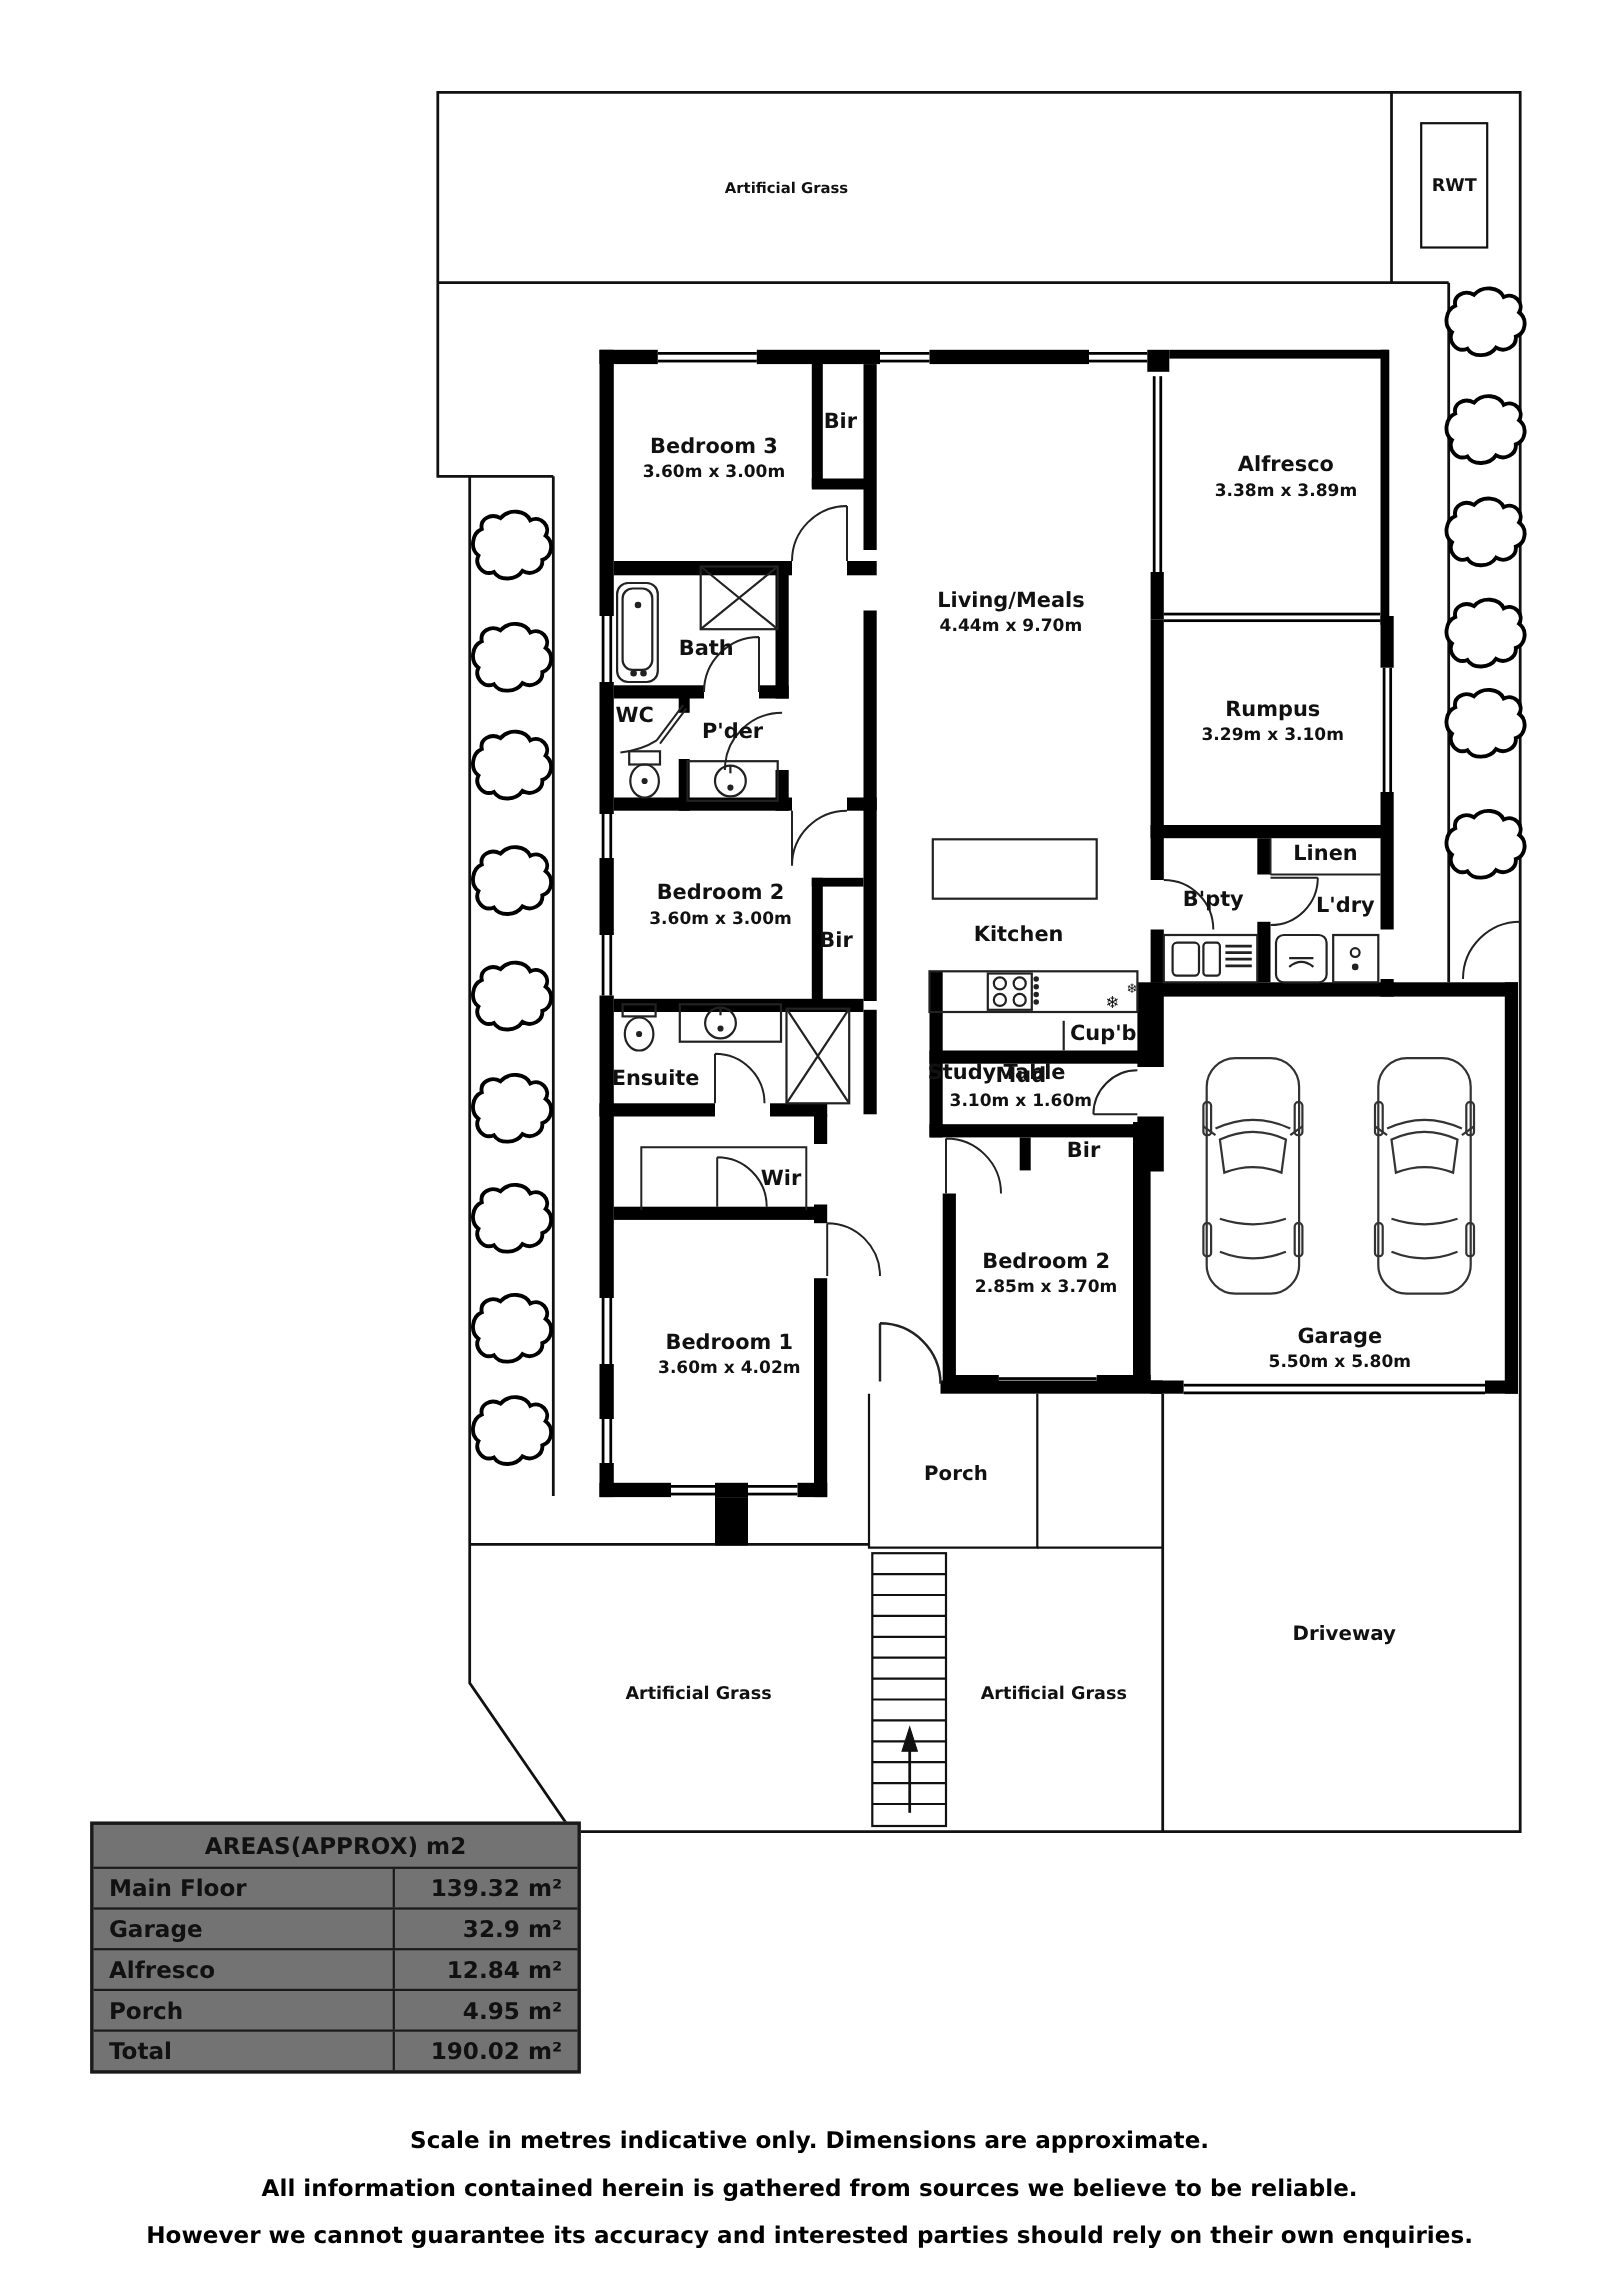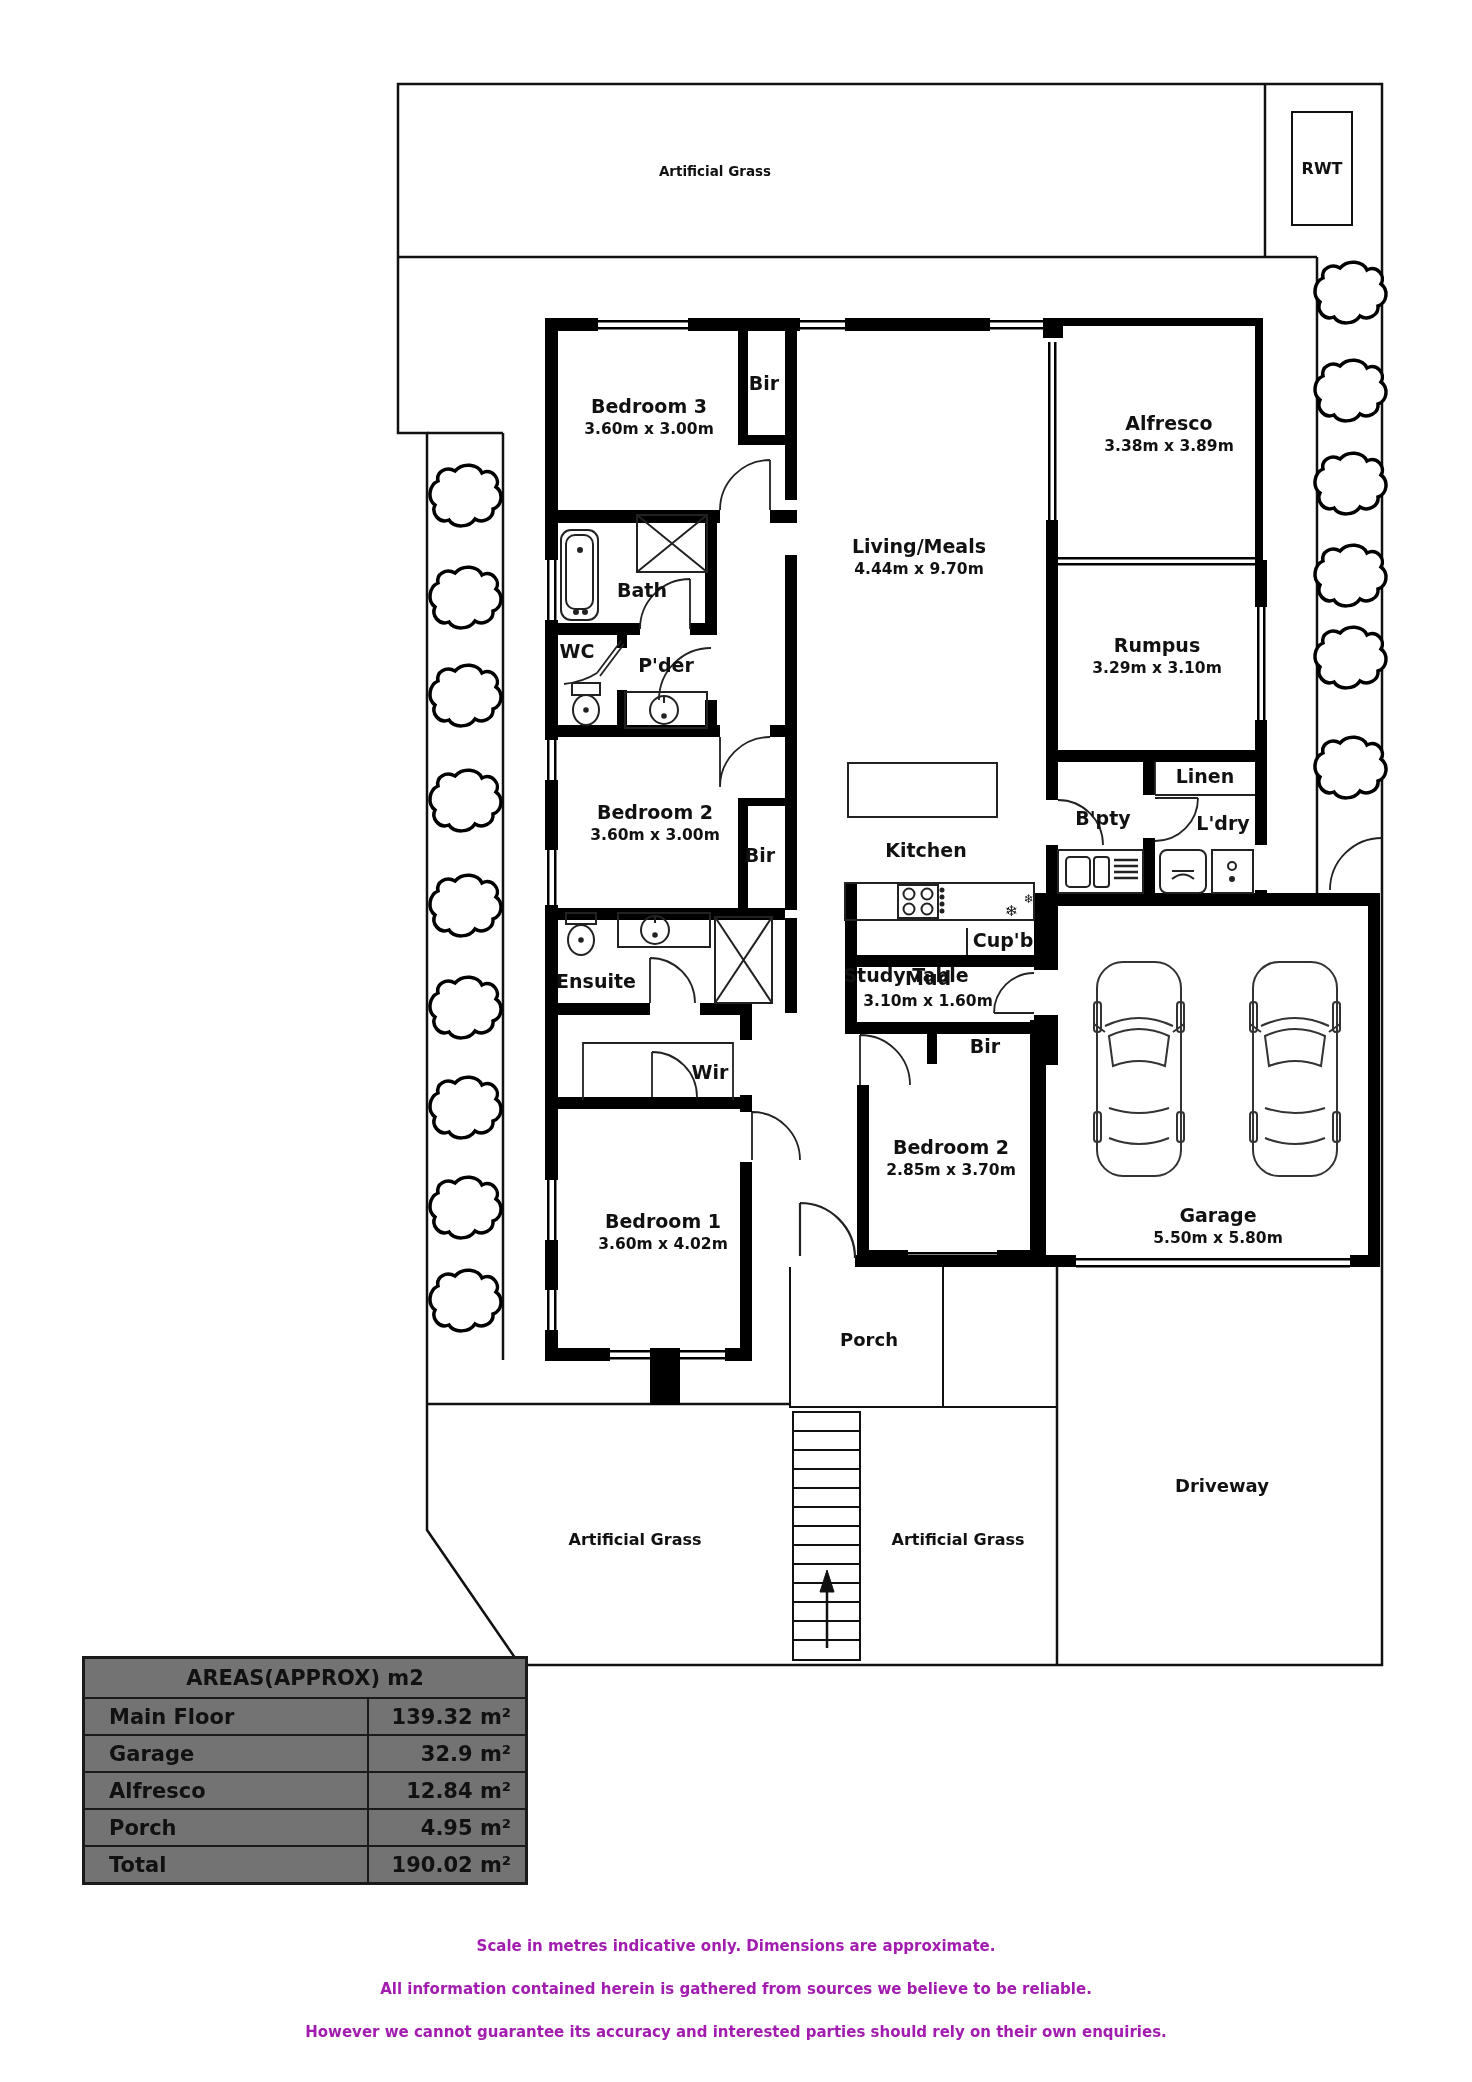--- a/index.html
+++ b/index.html
@@ -13,25 +13,25 @@
   .tiny{font-size:16px;font-weight:bold;}
   .grass{font-size:13.5px;font-weight:bold;}
   .grasslg{font-size:16px;font-weight:bold;}
   .mid{font-size:18px;font-weight:bold;}
   
   .areas{position:absolute;left:82px;top:1656px;width:440px;border:3px solid #1a1a1a;background:#737373;}
   .trow{display:flex;height:35px;border-top:2px solid #1a1a1a;align-items:center;
         font-size:21px;font-weight:bold;}
   .ttitle{display:flex;height:38px;align-items:center;justify-content:center;
           font-size:21px;font-weight:bold;}
-  .tlabel{width:258px;padding-left:14px;margin-left:10px;}
+  .tlabel{width:258px;padding-left:14px;}
   .tvalue{flex:1;border-left:2px solid #1a1a1a;text-align:right;padding-right:14px;height:100%;
           display:flex;align-items:center;justify-content:flex-end;}
-  .disc{position:absolute;left:50%;transform:translate(-50%,-50%);font-size:15px;font-weight:bold;
-        white-space:nowrap;color:#a21caf;}
+  .disc{position:absolute;left:50%;transform:translate(-50%,-50%);font-size:21px;font-weight:bold;
+        white-space:nowrap;color:#000000;}
 </style>
 </head>
 <body>
 
 <div class="canvas">
 
 <svg width="1472" height="2082" viewBox="0 0 1472 2082">
   <defs>
     <g id="bush">
       <path d="M-10,-24 C-2,-33 13,-31 17,-22 C27,-27 36,-16 31,-8 C39,-2 37,11 28,14 C29,23 18,29 10,24 C4,33 -11,33 -16,25 C-26,29 -34,18 -30,10 C-38,4 -36,-10 -27,-14 C-29,-23 -19,-29 -10,-24 Z" fill="#fff" stroke="#000" stroke-width="3.5"></path>

